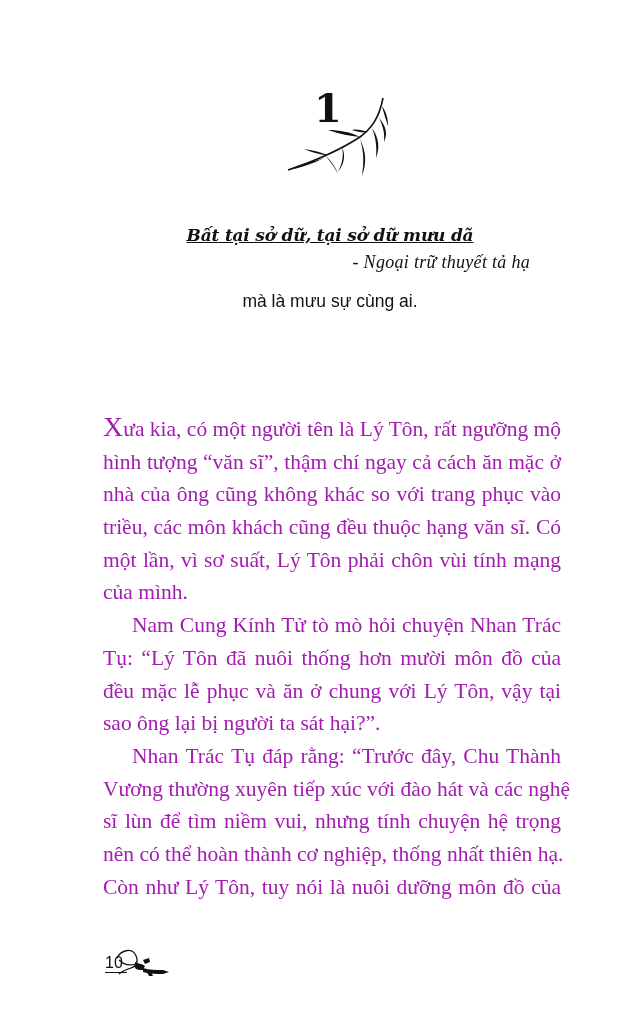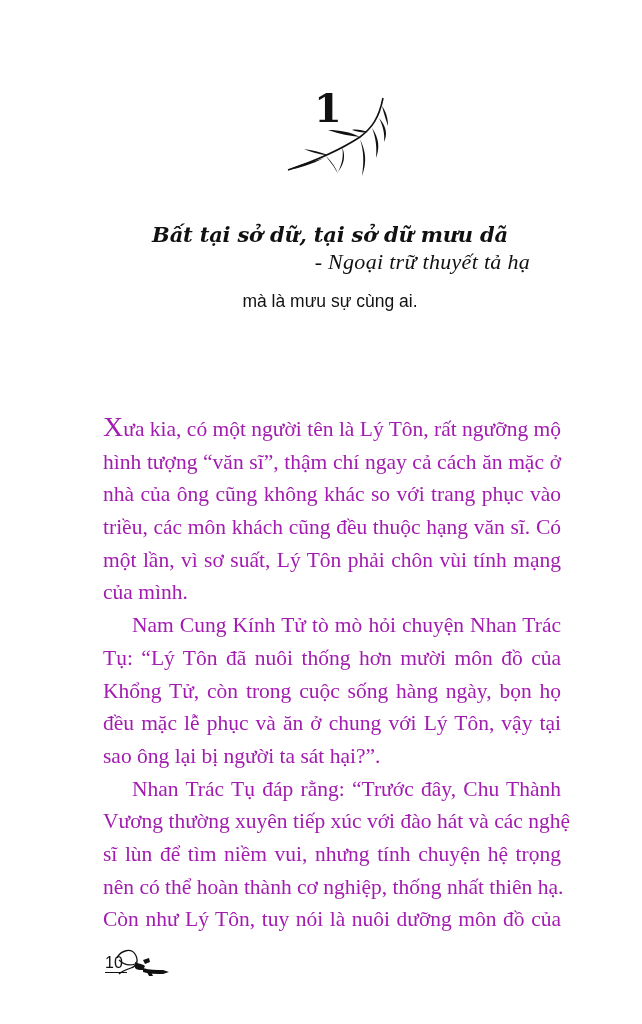--- a/index.html
+++ b/index.html
@@ -42,32 +42,33 @@
     }
     .title {
       position: absolute;
       left: 80px;
       width: 500px;
       top: 220px;
       text-align: center;
       font-family: "DejaVu Serif", serif;
       font-weight: bold;
       font-style: italic;
-      font-size: 21px;
+      font-size: 17px;
       line-height: 30px;
       color: #111;
       letter-spacing: -0.2px;
+      text-decoration: underline;
     }
     .attribution {
       position: absolute;
       right: 112px;
       top: 250px;
       font-family: "Liberation Serif", serif;
       font-style: italic;
-      font-size: 22px;
+      font-size: 18px;
       line-height: 24px;
       color: #111;
       letter-spacing: 0.3px;
     }
     .translation {
       position: absolute;
       left: 150px;
       width: 360px;
       top: 287px;
       text-align: center;
@@ -163,21 +164,20 @@
 
   <div class="body-text">
     <span class="body-line"><span class="dropcap">X</span><span>ưa kia, có một người tên là Lý Tôn, rất ngưỡng mộ</span></span>
     <span class="body-line">hình tượng “văn sĩ”, thậm chí ngay cả cách ăn mặc ở</span>
     <span class="body-line">nhà của ông cũng không khác so với trang phục vào</span>
     <span class="body-line">triều, các môn khách cũng đều thuộc hạng văn sĩ. Có</span>
     <span class="body-line">một lần, vì sơ suất, Lý Tôn phải chôn vùi tính mạng</span>
     <span class="body-line last">của mình.</span>
     <span class="body-line indented">Nam Cung Kính Tử tò mò hỏi chuyện Nhan Trác</span>
     <span class="body-line">Tụ: “Lý Tôn đã nuôi thống hơn mười môn đồ của</span>
-    <span class="body-line">Khổng Tử, còn trong cuộc sống hàng ngày, bọn họ</span>
     <span class="body-line">đều mặc lễ phục và ăn ở chung với Lý Tôn, vậy tại</span>
     <span class="body-line last">sao ông lại bị người ta sát hại?”.</span>
     <span class="body-line indented">Nhan Trác Tụ đáp rằng: “Trước đây, Chu Thành</span>
     <span class="body-line">Vương thường xuyên tiếp xúc với đào hát và các nghệ</span>
     <span class="body-line">sĩ lùn để tìm niềm vui, nhưng tính chuyện hệ trọng</span>
     <span class="body-line">nên có thể hoàn thành cơ nghiệp, thống nhất thiên hạ.</span>
     <span class="body-line">Còn như Lý Tôn, tuy nói là nuôi dưỡng môn đồ của</span>
   </div>
 
   <div class="footer">

